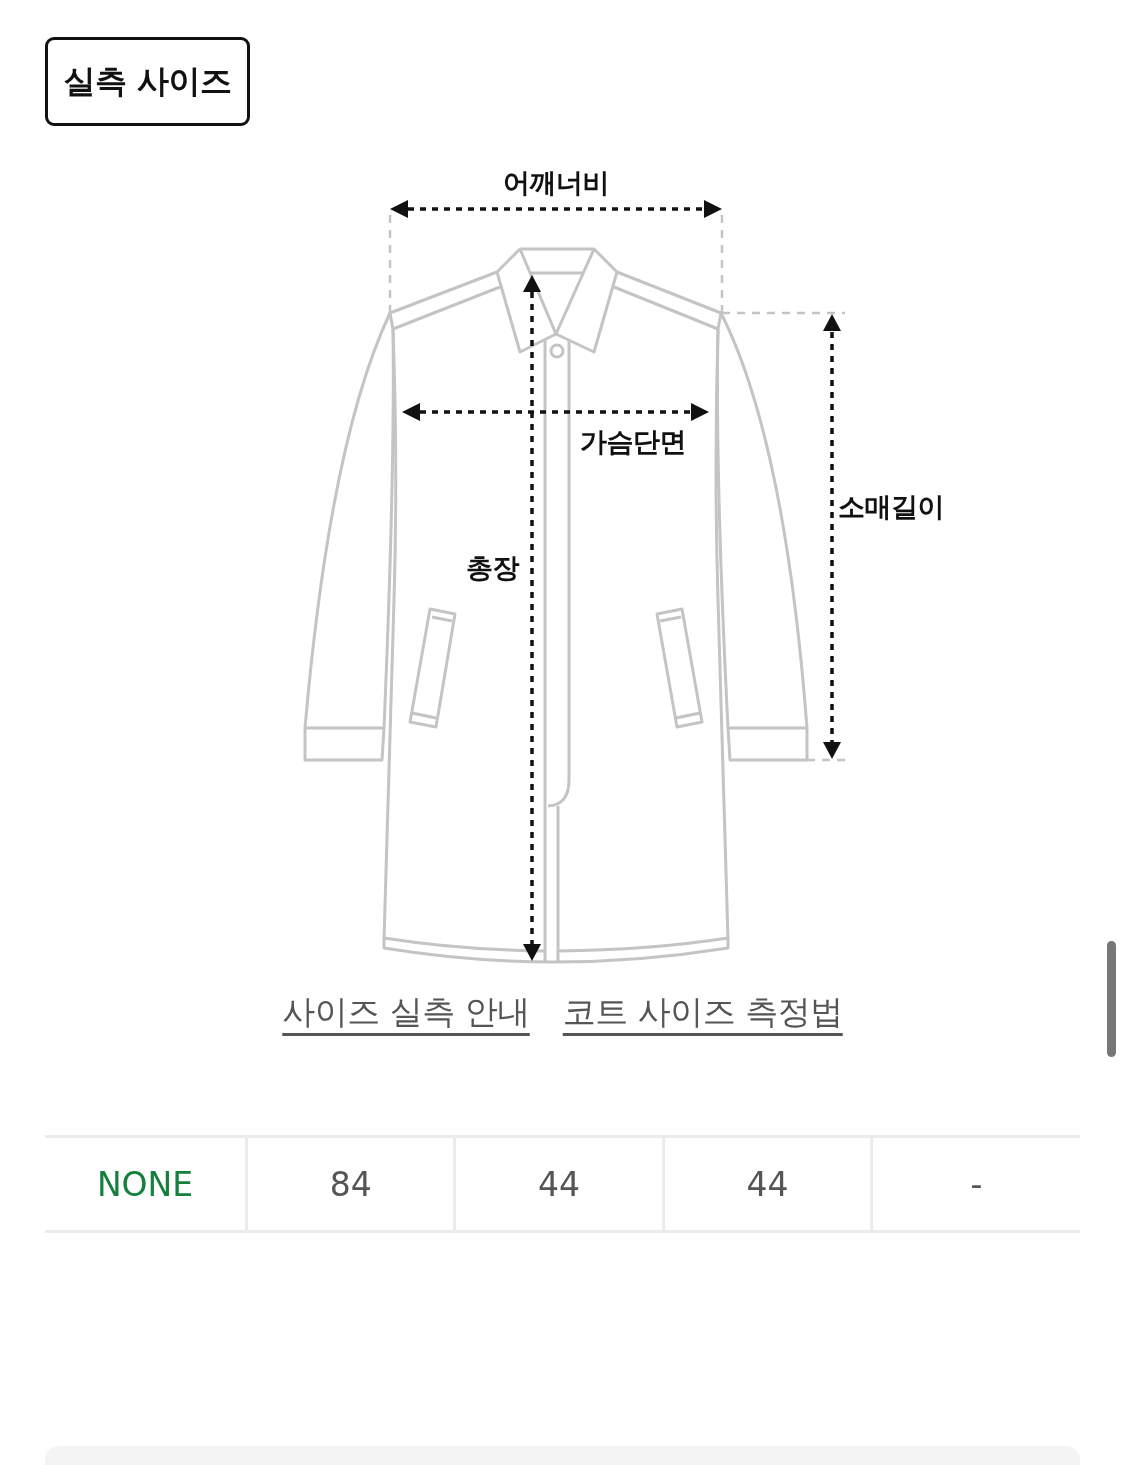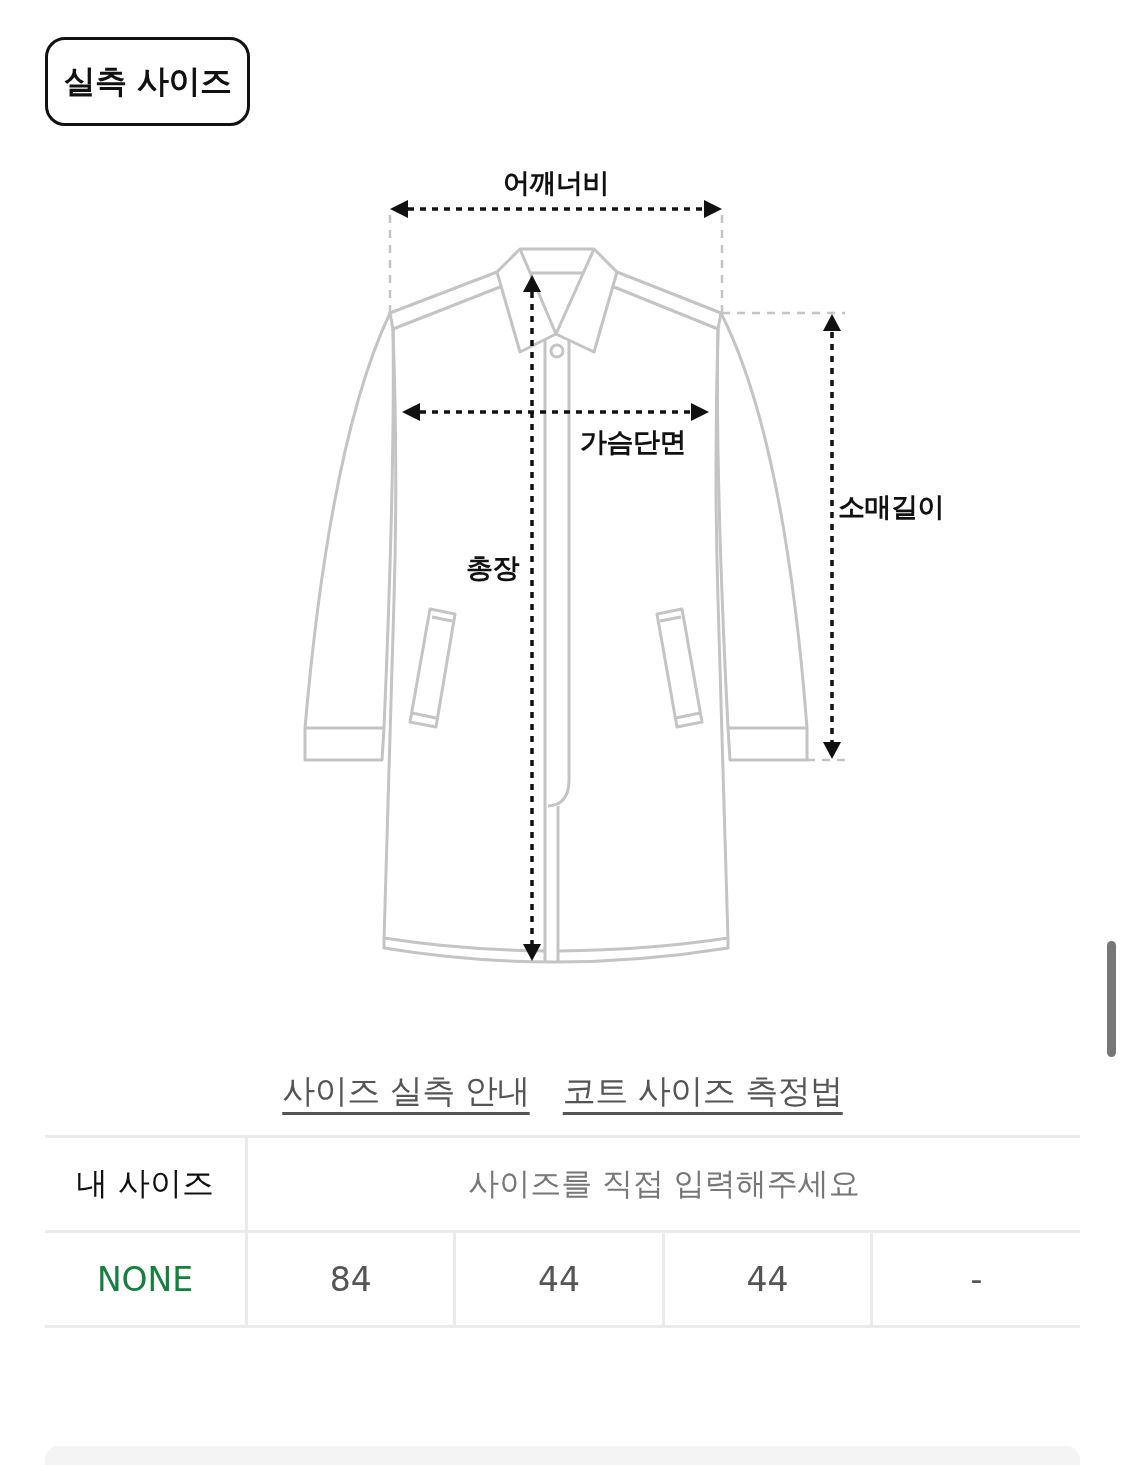--- a/index.html
+++ b/index.html
@@ -18,21 +18,21 @@
     .tabs {
       position: absolute;
       left: 45px;
       top: 37px;
       display: flex;
       gap: 12px;
     }
     .tab {
       height: 89px;
       box-sizing: border-box;
-      border-radius: 20px;
+      border-radius: 9px;
       display: flex;
       align-items: center;
       justify-content: center;
       font-size: 32px;
       cursor: pointer;
       letter-spacing: -0.5px;
     }
     .tab.active {
       width: 205px;
       border: 3px solid #111;
@@ -53,21 +53,21 @@
     }
     .diag-label {
       position: absolute;
       font-size: 27px;
       font-weight: bold;
       color: #111;
       letter-spacing: -0.5px;
     }
     .links {
       position: absolute;
-      top: 1069px;
+      top: 990px;
       left: 0;
       width: 1125px;
       display: flex;
       justify-content: center;
       gap: 33px;
     }
     .links a {
       font-size: 33px;
       color: #555;
       text-decoration: underline;
@@ -217,24 +217,20 @@
   <div class="diag-label" style="left:466px; top:550px;">총장</div>
 </div>
 
 <div class="links">
   <a>사이즈 실측 안내</a>
   <a>코트 사이즈 측정법</a>
 </div>
 
 <table class="size-table">
   <tbody>
-  <tr class="mysize">
-    <td>내 사이즈</td>
-    <td colspan="4" class="input-cell">사이즈를 직접 입력해주세요</td>
-  </tr>
   <tr class="datarow">
     <td>NONE</td>
     <td>84</td>
     <td>44</td>
     <td>44</td>
     <td>-</td>
   </tr>
 </tbody>
   </table>
 

